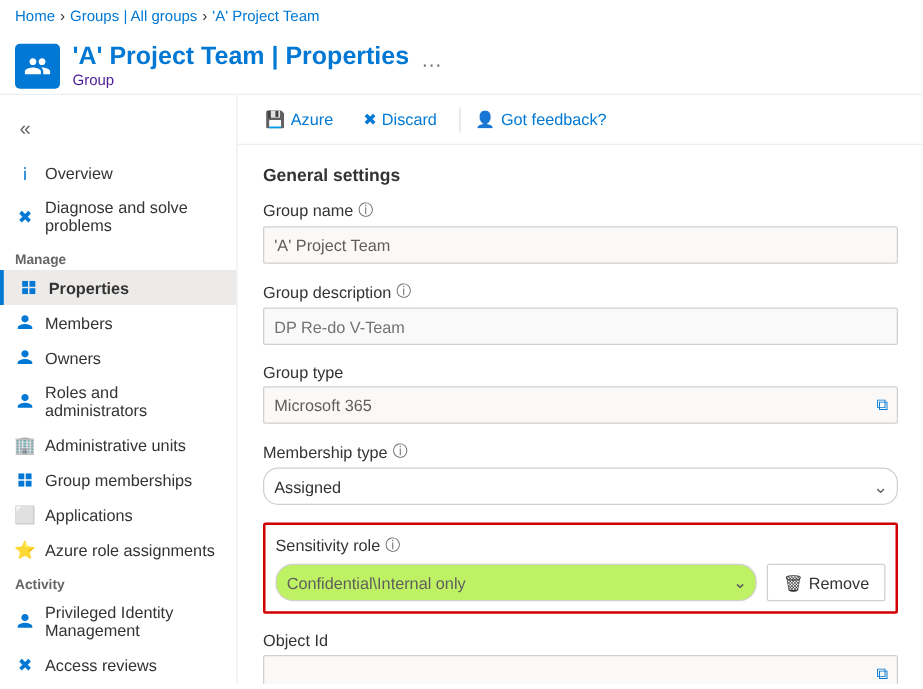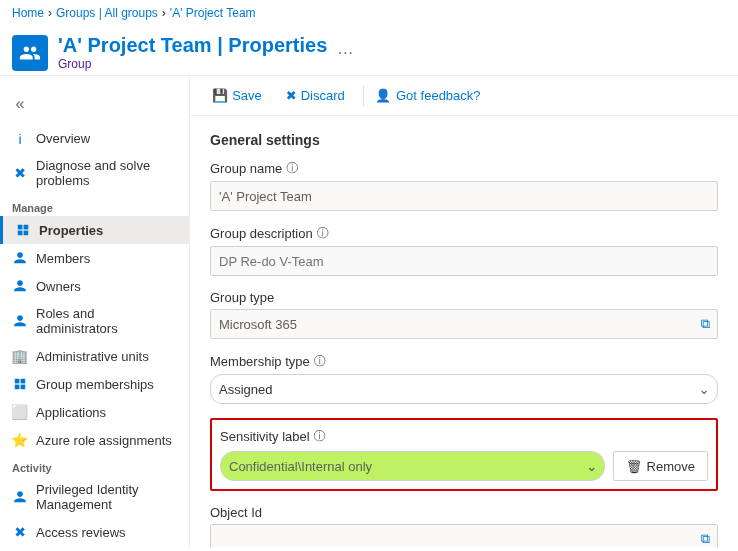--- a/index.html
+++ b/index.html
@@ -185,21 +185,21 @@
       
     </div>
 
   </div>
 
   <div class="main">
 
     <div class="toolbar">
       <button class="toolbar-btn">
         <span>💾</span>
-        <span>Save</span>
+        <span>Azure</span>
       </button>
       <button class="toolbar-btn">
         <span>✖</span>
         <span>Discard</span>
       </button>
       <div class="toolbar-divider"></div>
       <div class="toolbar-feedback">
         <span>👤</span>
         <span>Got feedback?</span>
       </div>
@@ -243,21 +243,21 @@
           <select class="form-select">
             <option>Assigned</option>
             <option>Dynamic User</option>
             <option>Dynamic Device</option>
           </select>
         </div>
       </div>
 
       <div class="sensitivity-box">
         <div class="sensitivity-label-row">
-          <span>Sensitivity label</span>
+          <span>Sensitivity role</span>
           <span class="info-icon">ⓘ</span>
         </div>
         <div class="sensitivity-input-row">
           <div class="sensitivity-select-wrapper">
             <input class="sensitivity-input" type="text" value="Confidential\Internal only" readonly="" style="padding-right: 28px;">
             <span style="position:absolute;right:8px;top:50%;transform:translateY(-50%);color:#666;pointer-events:none;">⌄</span>
           </div>
           <button class="remove-btn">
             <span>🗑</span>
             <span>Remove</span>

